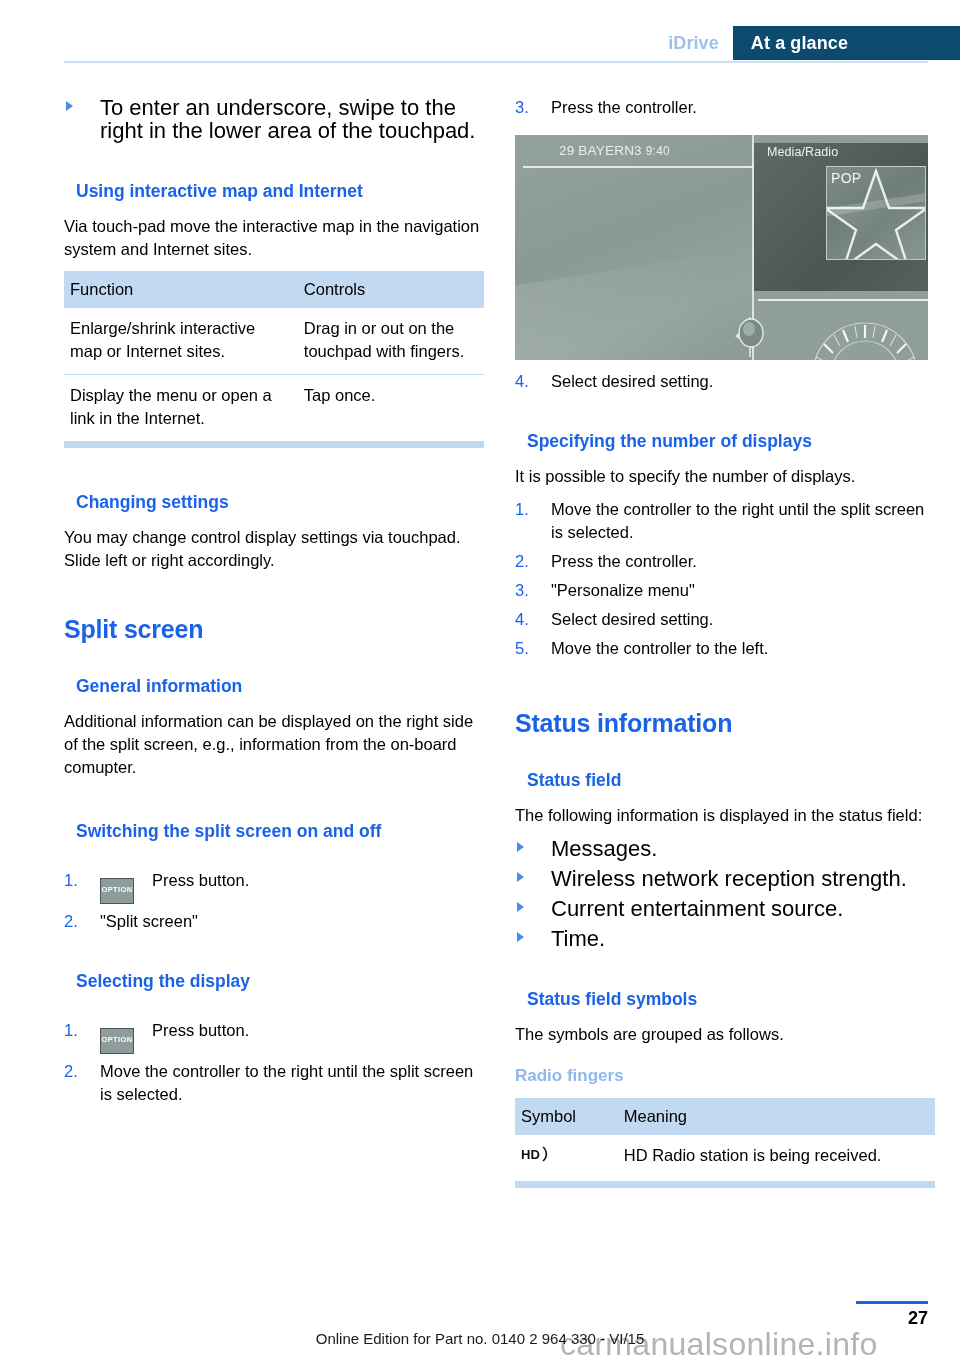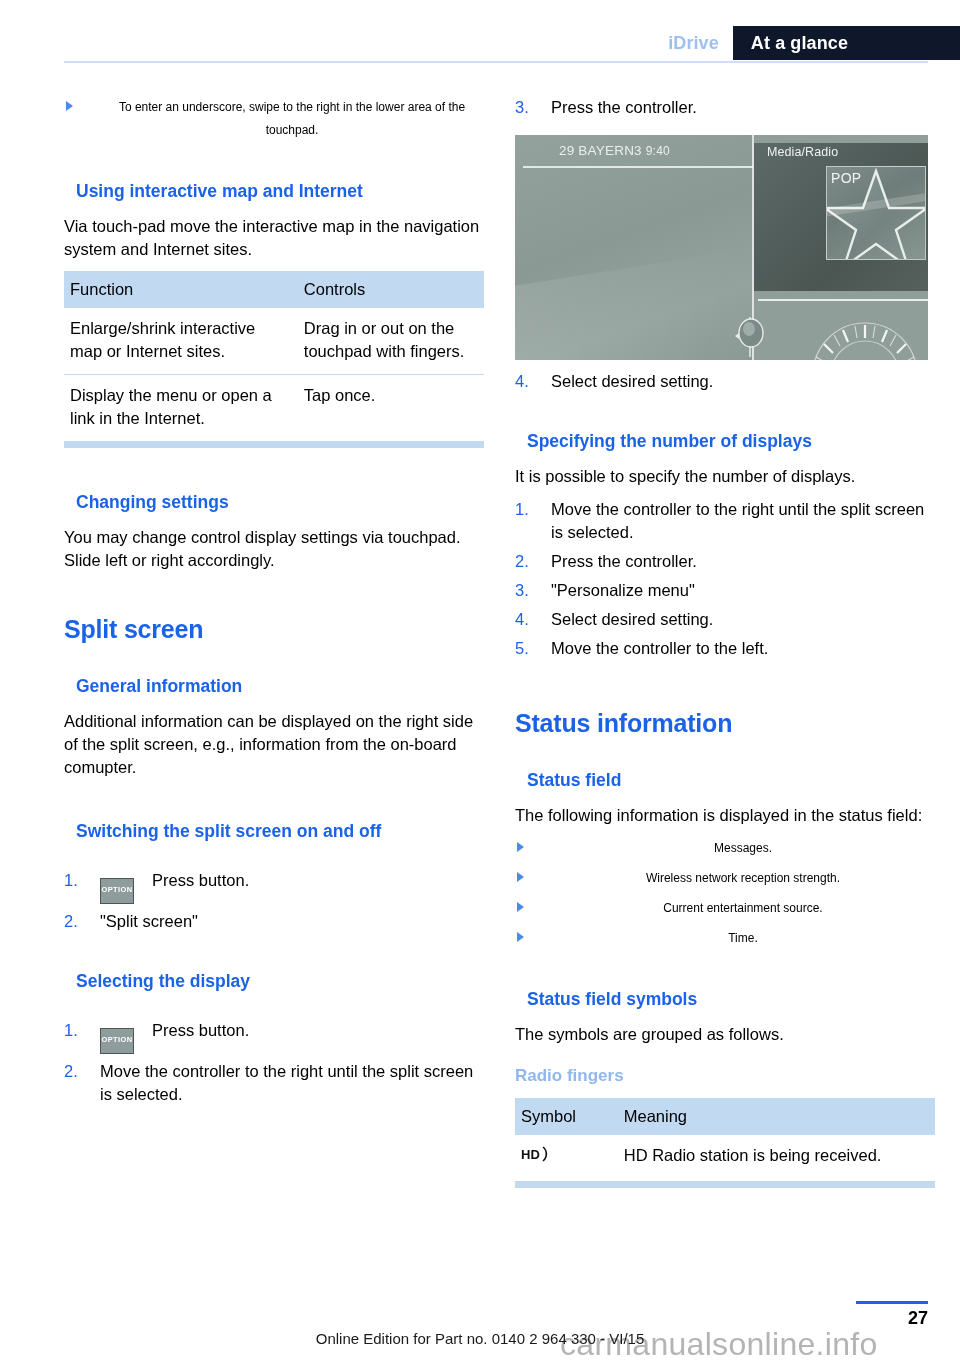--- a/index.html
+++ b/index.html
@@ -37,21 +37,21 @@
     align-items: center;
     padding: 0 14px 0 0;
     font-size: 18px;
     font-weight: bold;
     color: #9ec0ef;
     letter-spacing: 0.1px;
   }
   .header-section {
     display: flex;
     align-items: center;
-    background: #0f172a;
+    background: #0c4a6e;
     color: #ffffff;
     font-size: 18px;
     font-weight: bold;
     padding: 0 112px 0 18px;
     letter-spacing: 0.1px;
   }
   .header-rule {
     position: absolute;
     left: 64px;
     right: 32px;
@@ -106,24 +106,23 @@
 
   
   ul.bullets {
     list-style: none;
     margin: 0;
     padding: 0;
   }
   ul.bullets > li {
     position: relative;
     padding-left: 36px;
-    font-size: 12px;
+    font-size: 22px;
     line-height: 23px;
     margin-bottom: 7px;
-    text-align: center;
   }
   ul.bullets > li .tri {
     position: absolute;
     left: 2px;
     top: 5px;
     width: 0; height: 0;
     border-left: 7px solid #4a8bea;
     border-top: 5px solid transparent;
     border-bottom: 5px solid transparent;
   }

